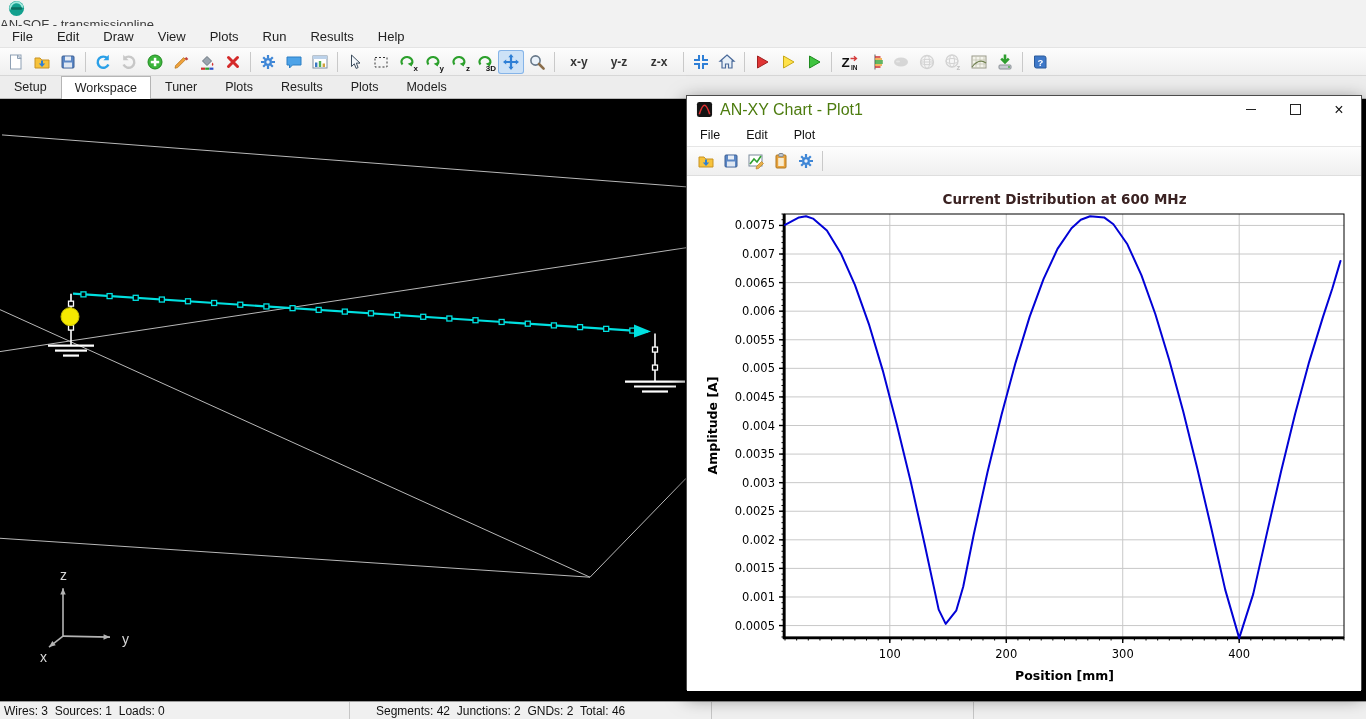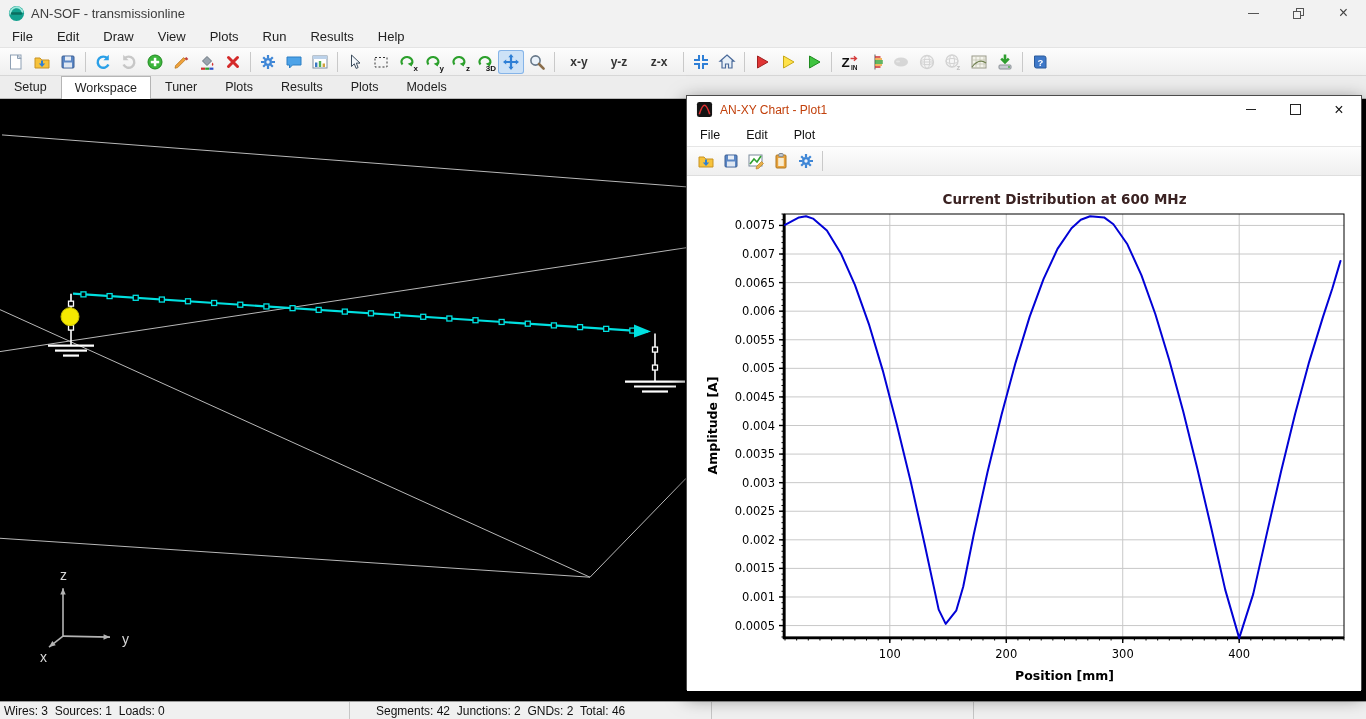--- a/index.html
+++ b/index.html
@@ -1,19 +1,19 @@
 <!DOCTYPE html>
 <html><head>
 <meta charset="utf-8">
 <style>
   html,body{margin:0;padding:0;}
   body{width:1366px;height:719px;position:relative;overflow:hidden;background:#000;
        font-family:"Liberation Sans",sans-serif;-webkit-font-smoothing:antialiased;}
   
-  .titlebar{height:26px;background:#f2f2f2;display:flex;align-items:center;position:relative;z-index:5;}
+  .titlebar{height:26px;background:#f2f2f2;display:flex;align-items:flex-start;position:relative;z-index:5;flex-direction:column;}
   .titlebar .logo{width:17px;height:17px;margin:0 6px 0 8px;display:flex;}
   .titlebar .title{font-size:13px;color:#3c3c3c;}
   .capgroup{margin-left:auto;display:flex;height:100%;}
   .capbtn{width:45px;height:100%;display:flex;align-items:center;justify-content:center;color:#555;}
   .capbtn .minglyph{width:11px;height:1px;background:#555;}
   .restoreglyph{position:relative;width:11px;height:11px;}
   .restoreglyph::before{content:"";position:absolute;left:3px;top:0;width:6px;height:6px;border:1px solid #555;}
   .restoreglyph::after{content:"";position:absolute;left:0;top:3px;width:6px;height:6px;border:1px solid #555;background:#f2f2f2;}
   .closeglyph{font-size:16px;line-height:16px;color:#444;}
   .menubar{height:21px;background:#f2f2f2;display:flex;align-items:center;font-size:13px;color:#222;position:relative;z-index:5;}
@@ -30,21 +30,21 @@
   .tab{height:21px;line-height:21px;padding:0 13px;font-size:12.5px;color:#222;border:1px solid transparent;border-bottom:none;}
   .tab.active{background:#fff;border-color:#b5b5b5;height:22px;line-height:22px;margin-bottom:-1px;}
   
   .workspace{position:absolute;left:0;top:96px;right:0;bottom:17px;background:#000;border-top:1px solid #cfcfcf;}
   .workspace svg{display:block;width:100%;height:100%;}
   
   .chart-window{position:absolute;left:686px;top:95px;width:676px;height:595px;background:#fff;
     border:1px solid #4c4c4c;box-sizing:border-box;box-shadow:0 6px 18px rgba(0,0,0,.6);z-index:10;}
   .cw-titlebar{height:27px;display:flex;align-items:center;background:#fff;}
   .cw-titlebar .cw-logo{width:17px;height:17px;margin:0 7px 0 9px;display:flex;}
-  .cw-titlebar .cw-title{font-size:12px;color:#c2410c;}
+  .cw-titlebar .cw-title{font-size:16px;color:#4d7c0f;}
   .cw-cap{margin-left:auto;display:flex;height:100%;}
   .cw-capbtn{width:44px;height:100%;display:flex;align-items:center;justify-content:center;color:#111;}
   .cw-capbtn .minglyph{width:10px;height:1px;background:#222;}
   .cw-maxglyph{width:9px;height:9px;border:1.2px solid #222;}
   .cw-closeglyph{font-size:16px;color:#111;}
   .cw-menubar{height:23px;display:flex;align-items:center;font-size:12.5px;color:#111;background:#fff;}
   .cw-menubar .mitem{padding:0 13px;}
   .cw-toolbar{height:28px;display:flex;align-items:center;background:linear-gradient(#fdfdfd,#efefef);
     border-top:1px solid #e6e6e6;border-bottom:1px solid #dedede;padding-left:6px;}
   .cw-toolbar .tbtn{min-width:25px;}

